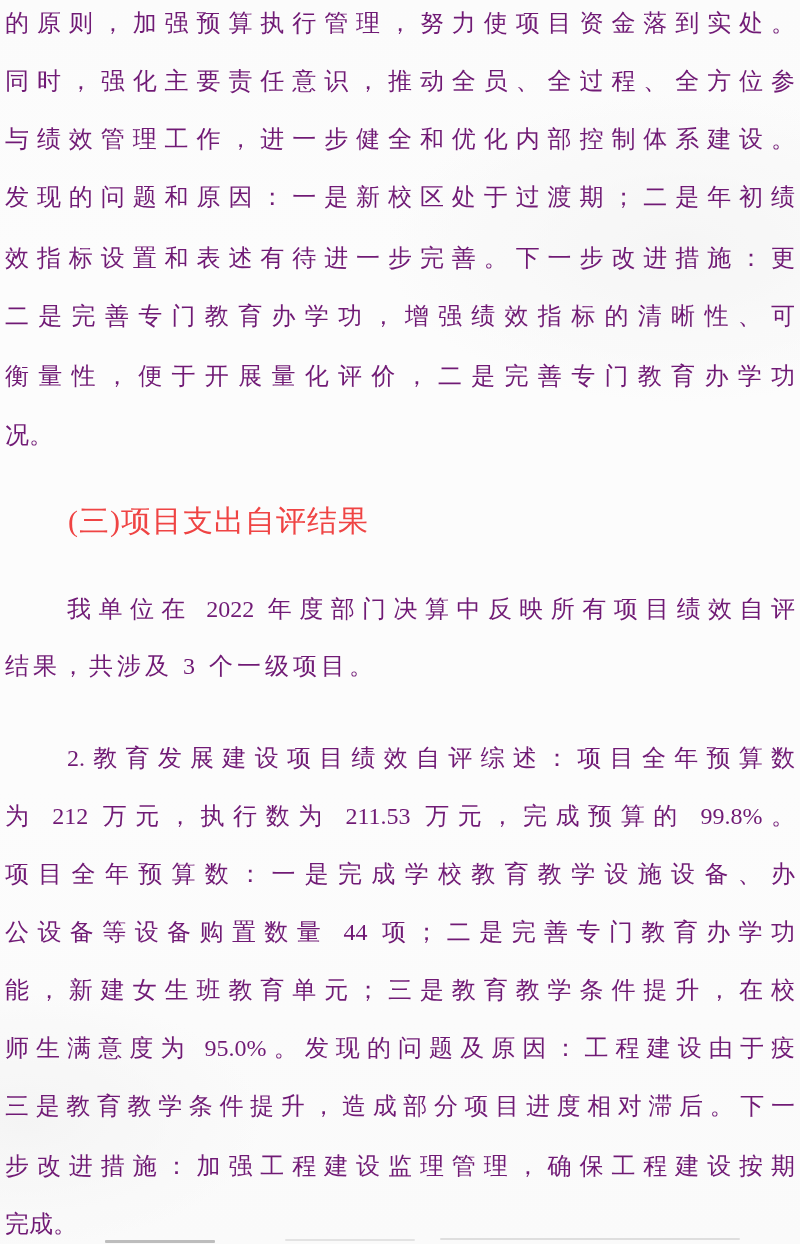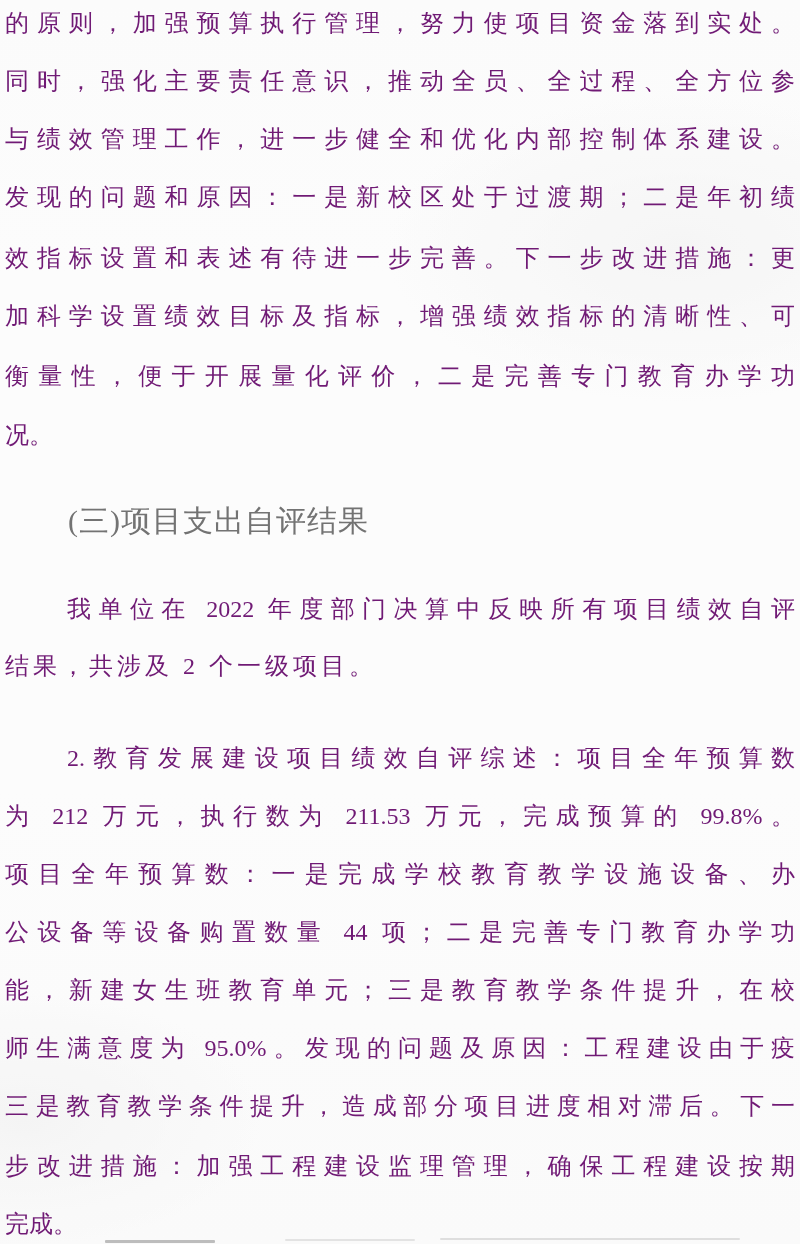--- a/index.html
+++ b/index.html
@@ -50,21 +50,21 @@
   }
   .loose {
     letter-spacing: 4px;
   }
   .heading {
     position: absolute;
     left: 68px;
     font-size: 30px;
     line-height: 36px;
     letter-spacing: 1px;
-    color: #737373;
+    color: #ef4444;
   }
   
   .frag {
     position: absolute;
     border-radius: 1px;
     pointer-events: none;
   }
   .frag-a { left: 105px; top: 1240px; width: 110px; height: 3px; background: #bdbdbd; }
   .frag-b { left: 285px; top: 1239px; width: 130px; height: 2px; background: #e3e3e3; }
   .frag-c { left: 440px; top: 1238px; width: 300px; height: 2px; background: #dedede; }
@@ -73,28 +73,28 @@
 <body>
 
 <div class="page">
   <div class="scan-tint"></div>
 
   <div class="line j" style="top:5px">的原则，加强预算执行管理，努力使项目资金落到实处。</div>
   <div class="line j" style="top:63px">同时，强化主要责任意识，推动全员、全过程、全方位参</div>
   <div class="line j" style="top:121px">与绩效管理工作，进一步健全和优化内部控制体系建设。</div>
   <div class="line j" style="top:179px">发现的问题和原因：一是新校区处于过渡期；二是年初绩</div>
   <div class="line j" style="top:240px">效指标设置和表述有待进一步完善。下一步改进措施：更</div>
-  <div class="line j" style="top:298px">加科学设置绩效目标及指标，增强绩效指标的清晰性、可</div>
+  <div class="line j" style="top:298px">二是完善专门教育办学功，增强绩效指标的清晰性、可</div>
   <div class="line j" style="top:358px">衡量性，便于开展量化评价，二是完善专门教育办学功</div>
   <div class="line" style="top:417px">况。</div>
 
   <div class="heading" style="top:503px">(三)项目支出自评结果</div>
 
   <div class="line j ind" style="top:591px">我单位在 2022 年度部门决算中反映所有项目绩效自评</div>
-  <div class="line loose" style="top:648px">结果，共涉及 2 个一级项目。</div>
+  <div class="line loose" style="top:648px">结果，共涉及 3 个一级项目。</div>
 
   <div class="line j ind" style="top:740px">2.教育发展建设项目绩效自评综述：项目全年预算数</div>
   <div class="line j" style="top:798px">为 212 万元，执行数为 211.53 万元，完成预算的 99.8%。</div>
   <div class="line j" style="top:856px">项目全年预算数：一是完成学校教育教学设施设备、办</div>
   <div class="line j" style="top:914px">公设备等设备购置数量 44 项；二是完善专门教育办学功</div>
   <div class="line j" style="top:972px">能，新建女生班教育单元；三是教育教学条件提升，在校</div>
   <div class="line j" style="top:1030px">师生满意度为 95.0%。发现的问题及原因：工程建设由于疫</div>
   <div class="line j" style="top:1088px">三是教育教学条件提升，造成部分项目进度相对滞后。下一</div>
   <div class="line j" style="top:1148px">步改进措施：加强工程建设监理管理，确保工程建设按期</div>
   <div class="line" style="top:1206px">完成。</div>

